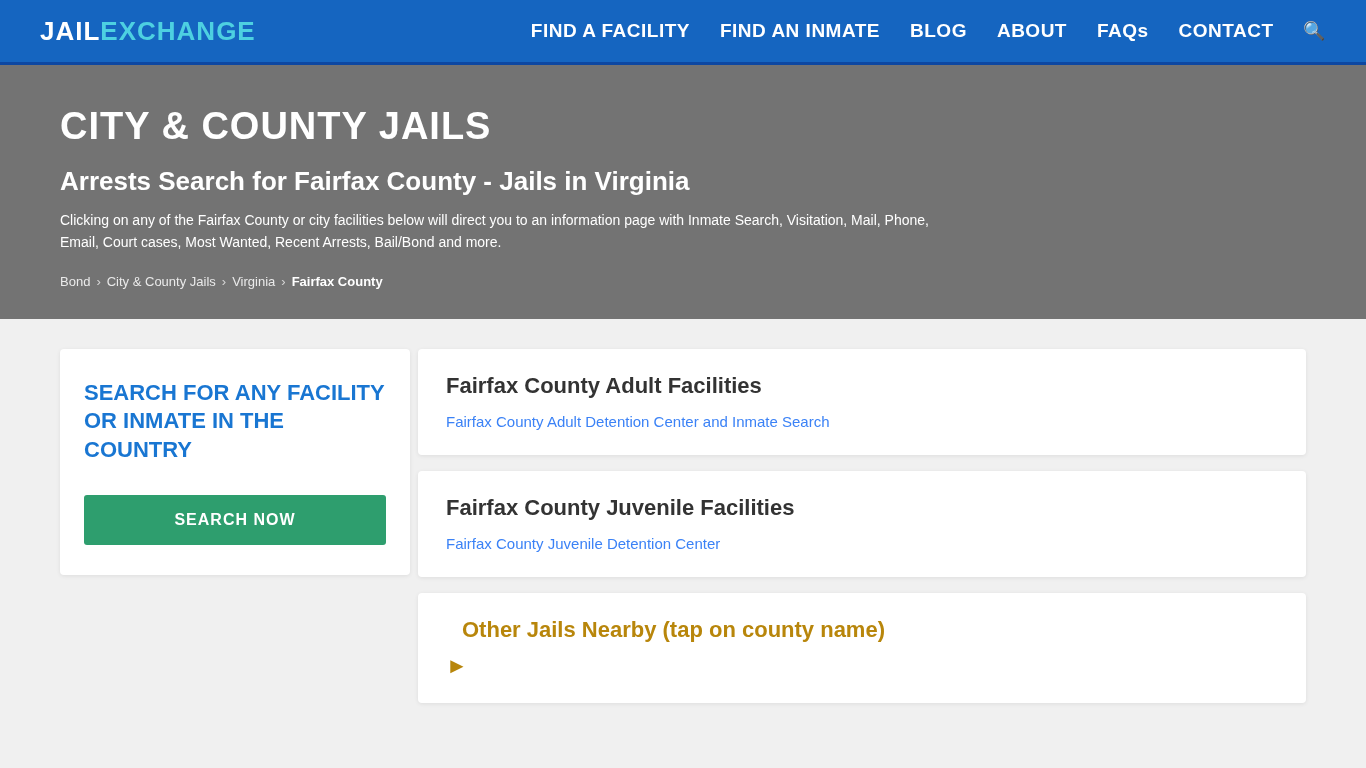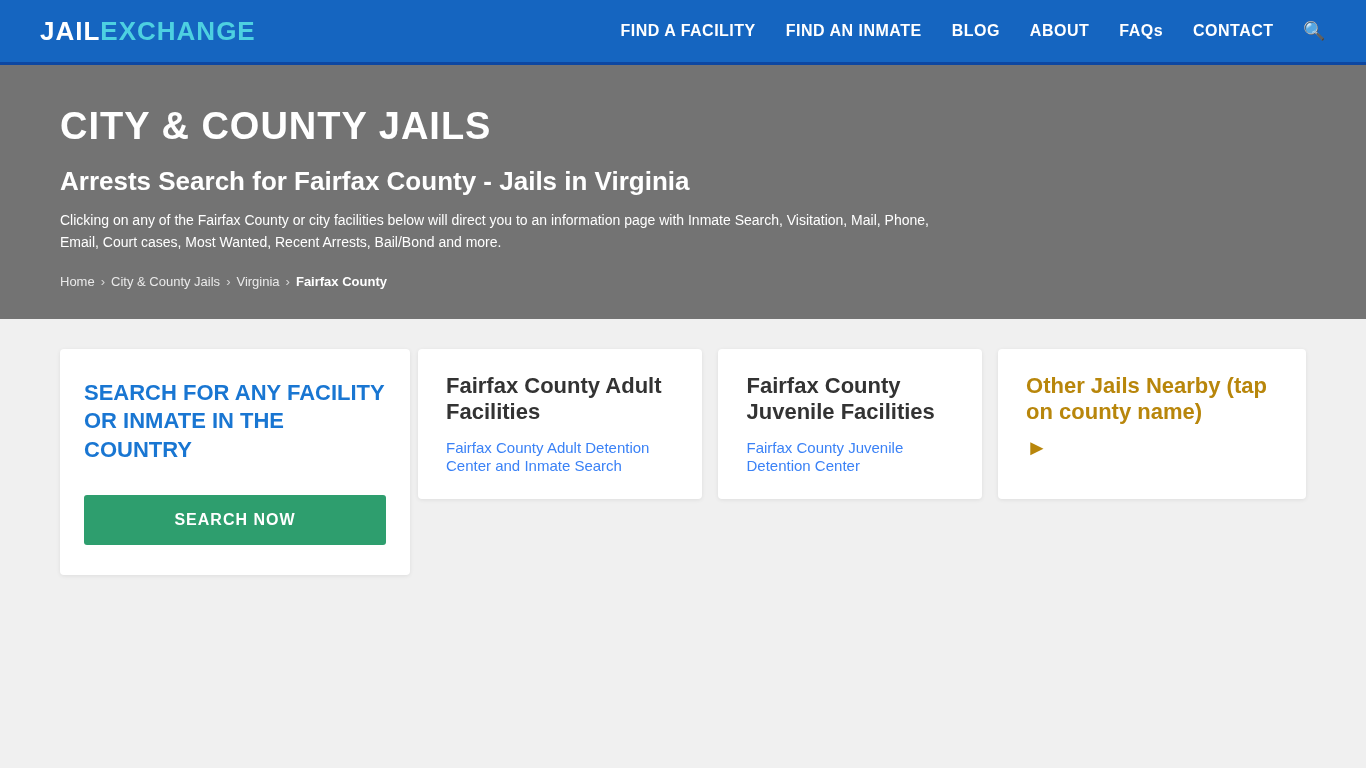--- a/index.html
+++ b/index.html
@@ -34,21 +34,21 @@
       letter-spacing: 1px;
     }
     .nav {
       display: flex;
       align-items: center;
       gap: 30px;
     }
     .nav-item {
       color: #fff;
       text-decoration: none;
-      font-size: 16px;
+      font-size: 19px;
       font-weight: 600;
       letter-spacing: 0.5px;
       cursor: pointer;
       white-space: nowrap;
     }
     .search-icon-btn {
       color: #fff;
       font-size: 18px;
       cursor: pointer;
       background: none;
@@ -140,21 +140,21 @@
       width: 100%;
       cursor: pointer;
       border-radius: 3px;
       text-align: center;
     }
 
     
     .right-panel {
       flex: 1;
       display: flex;
-      flex-direction: row;
+      flex-direction: column;
       gap: 16px;
     }
 
     .facility-card {
       background: #fff;
       border-radius: 4px;
       padding: 24px 28px;
       box-shadow: 0 1px 4px rgba(0,0,0,0.08);
     }
     .facility-card-title {
@@ -174,20 +174,21 @@
       background: #fff;
       border-radius: 4px;
       padding: 24px 28px;
       box-shadow: 0 1px 4px rgba(0,0,0,0.08);
     }
     .other-card-title {
       color: #b8860b;
       font-size: 22px;
       font-weight: 700;
       margin-bottom: 10px;
+      margin-left: 16px;
     }
     .arrow-icon {
       color: #b8860b;
       font-size: 22px;
       display: inline-block;
     }
   </style>
 </head>
 <body>
 
@@ -205,21 +206,21 @@
     <a class="nav-item" href="#">CONTACT</a>
     <button class="search-icon-btn">🔍</button>
   </nav>
 </header>
 
 <section class="hero">
   <h1 class="hero-title">CITY &amp; COUNTY JAILS</h1>
   <h2 class="hero-subtitle">Arrests Search for Fairfax County - Jails in Virginia</h2>
   <p class="hero-desc">Clicking on any of the Fairfax County or city facilities below will direct you to an information page with Inmate Search, Visitation, Mail, Phone, Email, Court cases, Most Wanted, Recent Arrests, Bail/Bond and more.</p>
   <nav class="breadcrumb">
-    <a class="breadcrumb-item" href="#">Home</a>
+    <a class="breadcrumb-item" href="#">Bond</a>
     <span class="breadcrumb-sep">›</span>
     <a class="breadcrumb-item" href="#">City &amp; County Jails</a>
     <span class="breadcrumb-sep">›</span>
     <a class="breadcrumb-item" href="#">Virginia</a>
     <span class="breadcrumb-sep">›</span>
     <span class="breadcrumb-current">Fairfax County</span>
   </nav>
 </section>
 
 <main class="main">

